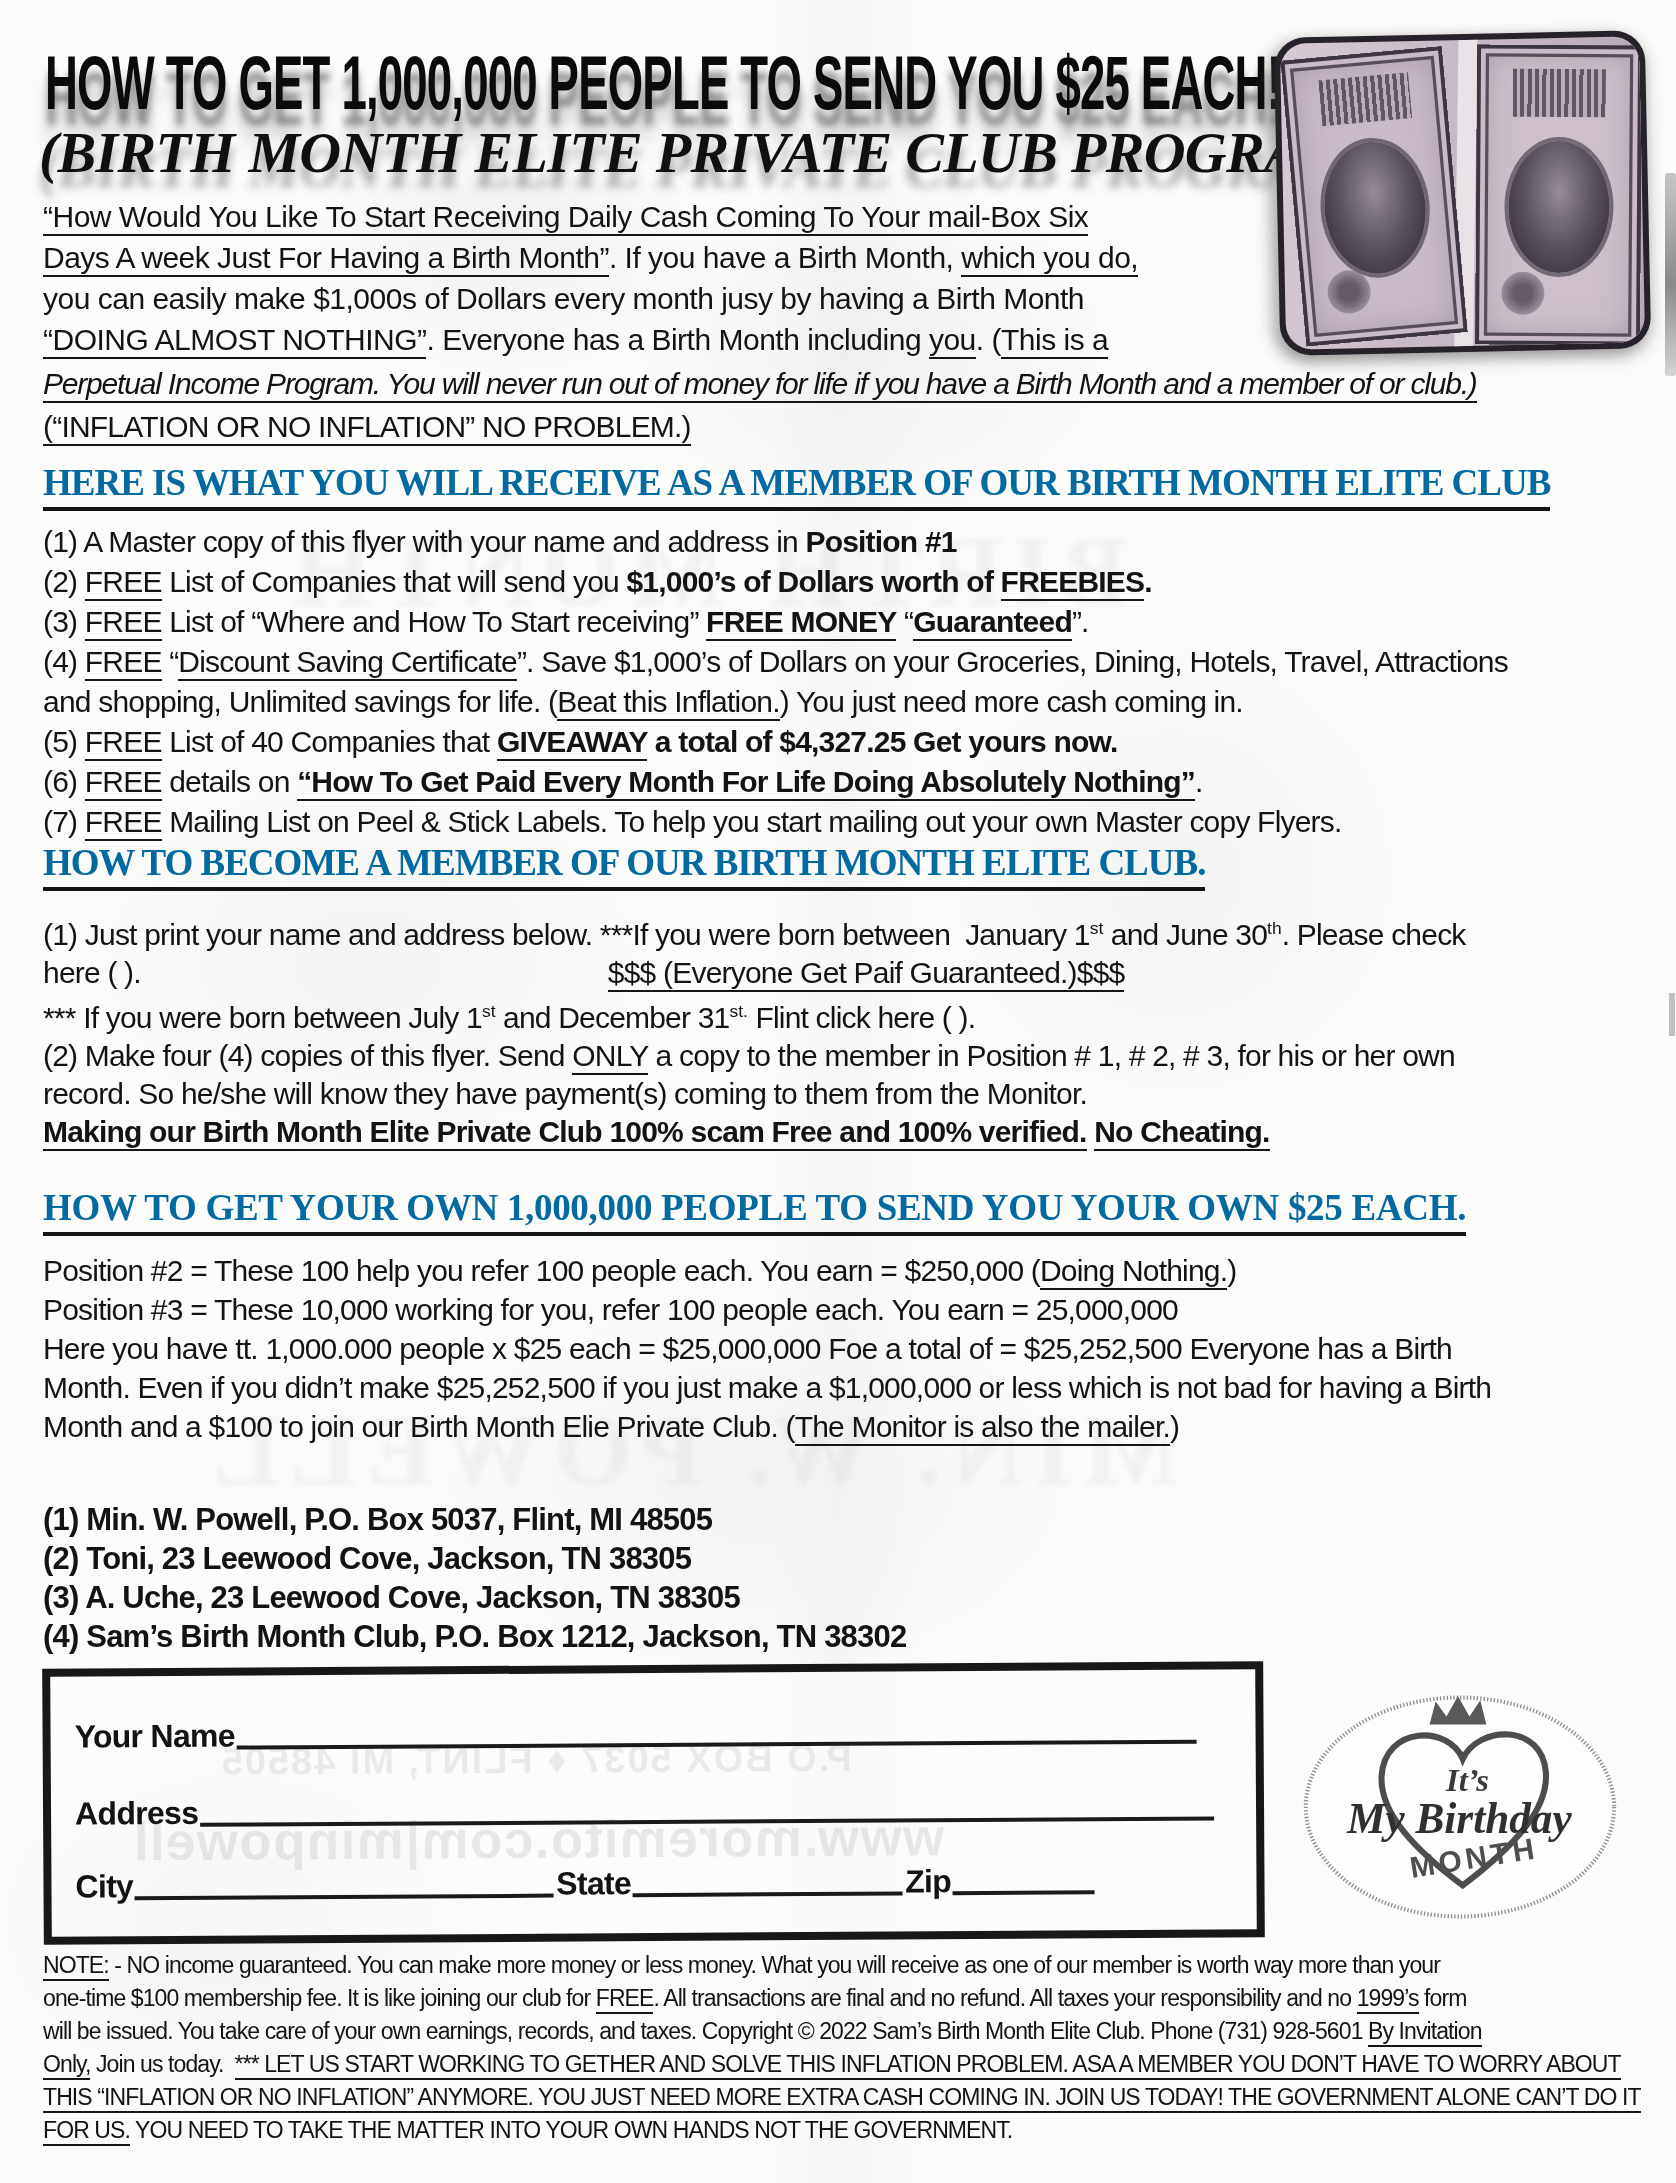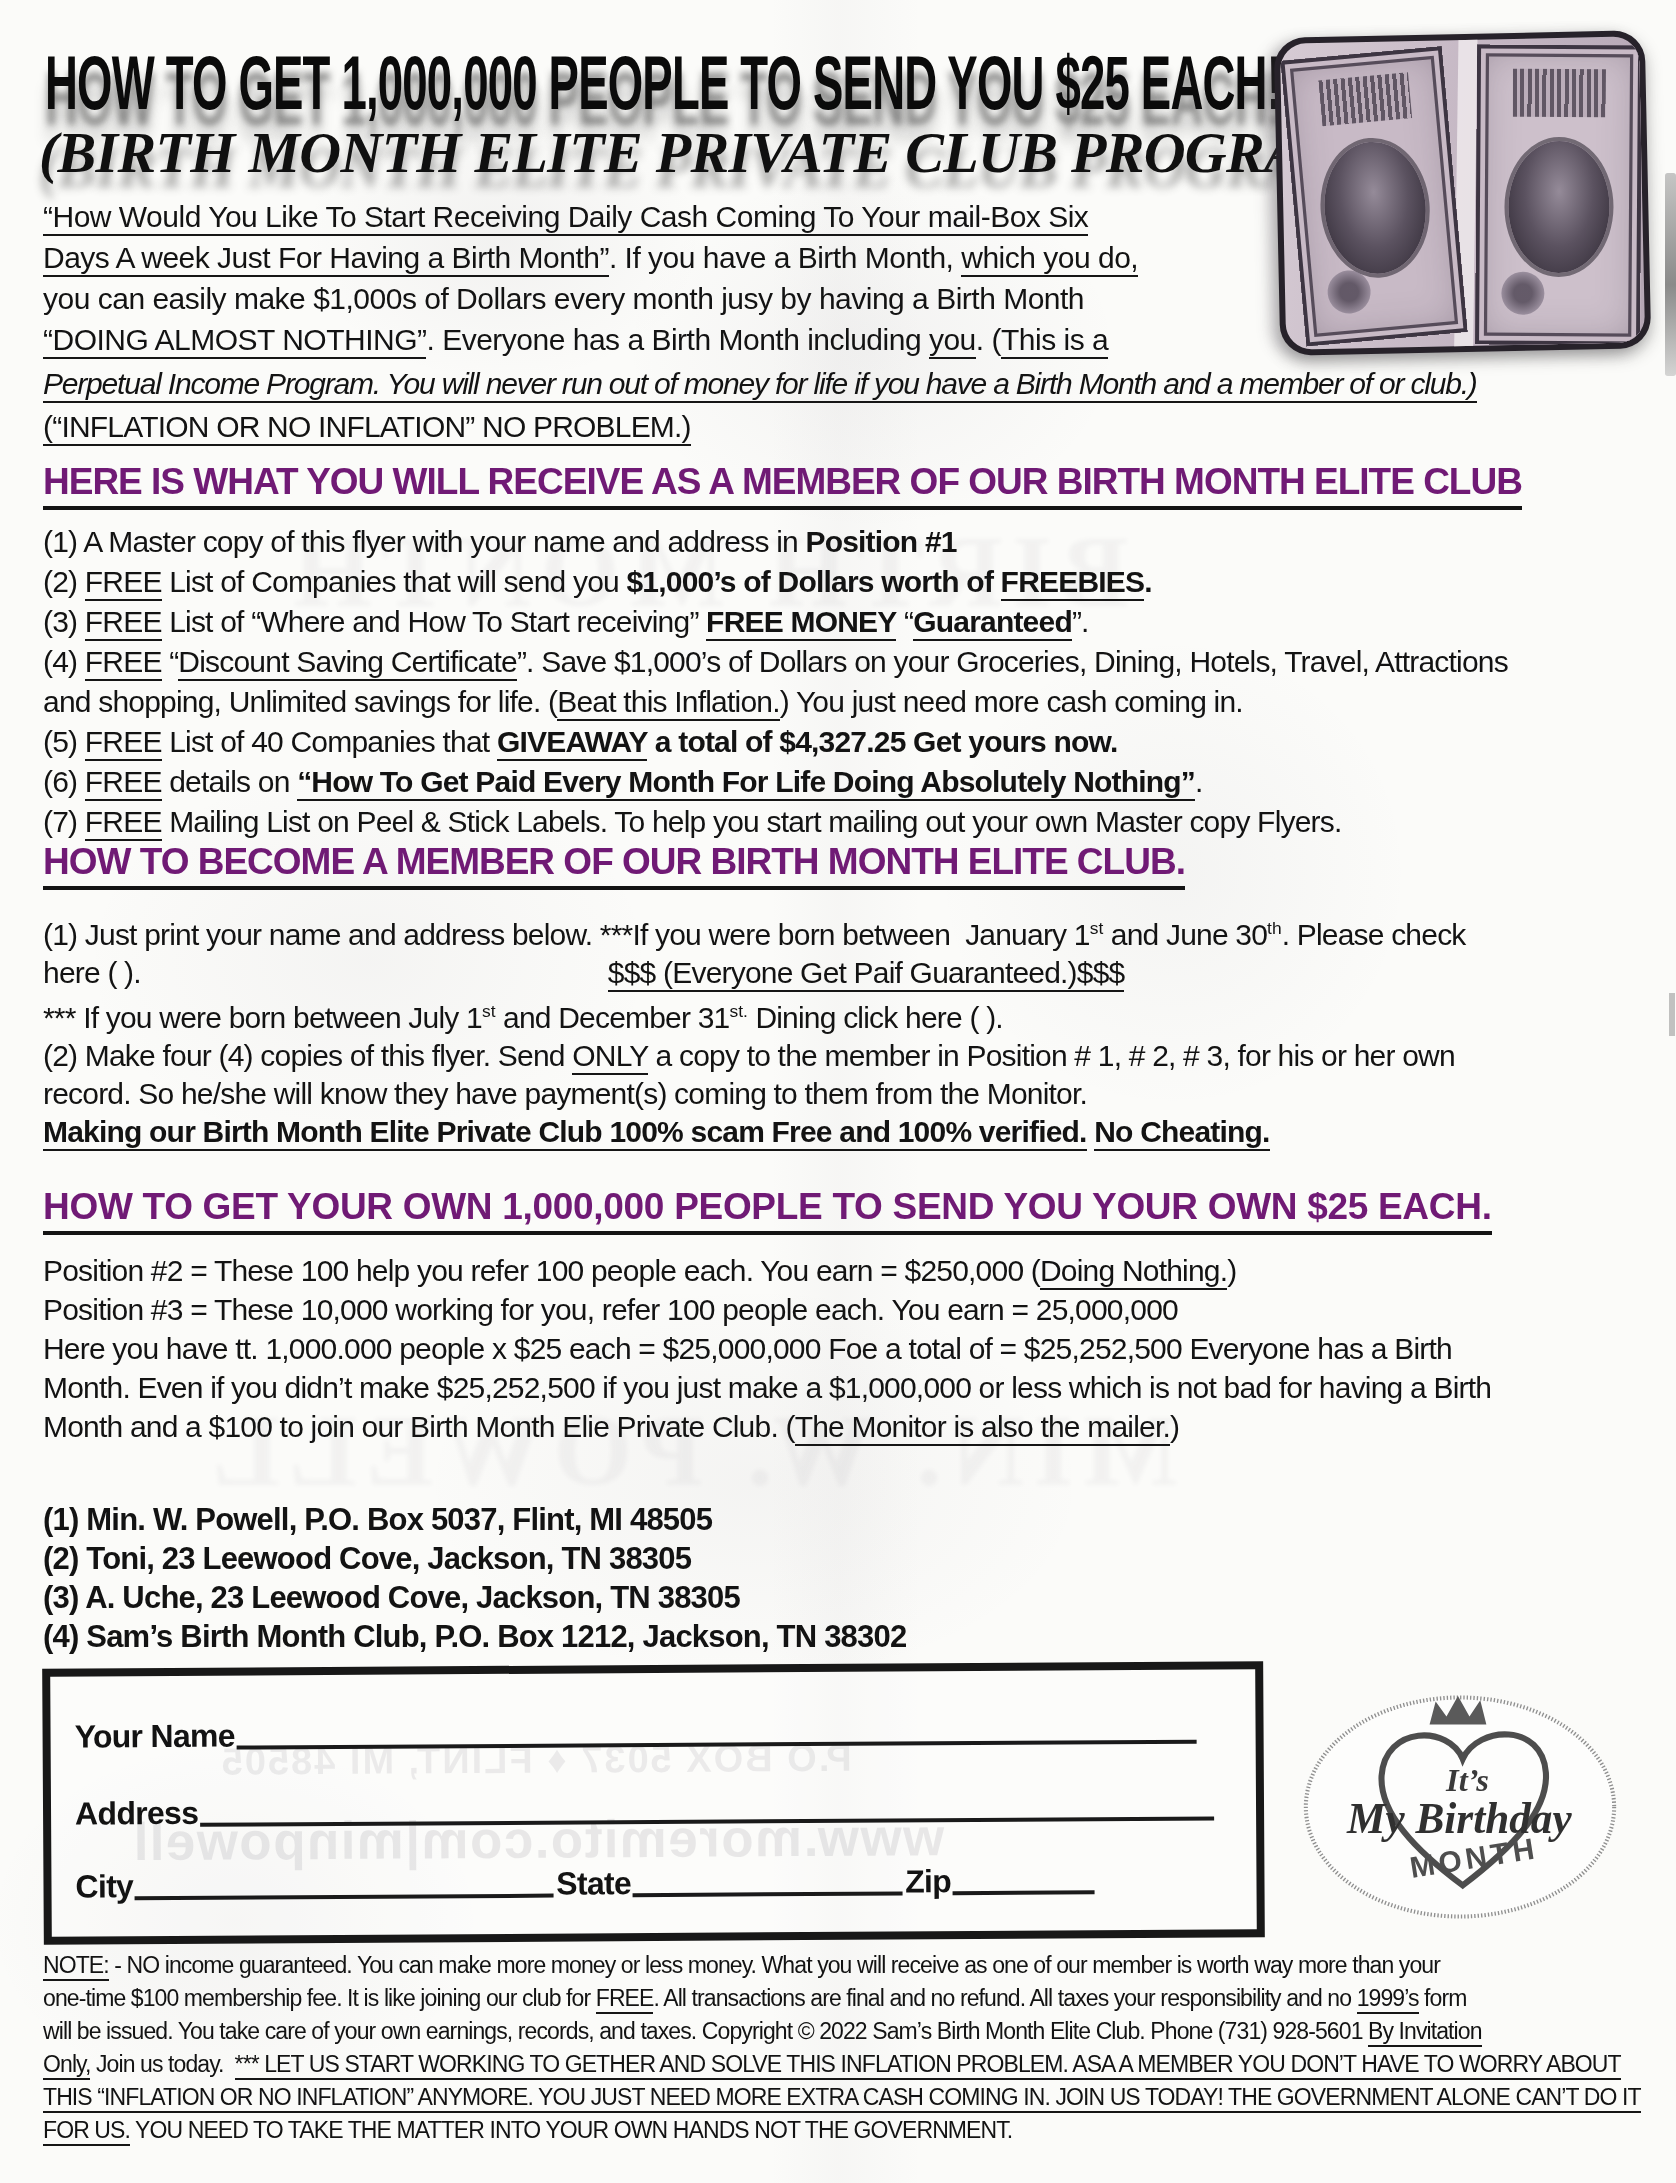--- a/index.html
+++ b/index.html
@@ -66,21 +66,21 @@
   .u{border-bottom:2.7px solid #161616; padding-bottom:1.4px;}
   .b{font-weight:bold;}
   .tight{letter-spacing:-1.2px;font-style:italic;}
   .sup{font-size:58%; vertical-align:super; letter-spacing:0;}
   .ml{margin-left:467px;}
   .ml40{margin-left:31px;}
   .intro{top:196px; width:1217px; font-size:30px; letter-spacing:-0.5px;}
   .intro .line{line-height:41px;}
   .perp{top:362px;}
   .perp .line{line-height:43px;}
-  .heading{position:absolute; left:43px; font-size:37px; font-weight:bold; letter-spacing:-1px; white-space:nowrap; color:#701a75;}
+  .heading{position:absolute; left:43px; font-size:37px; font-weight:bold; letter-spacing:-1px; white-space:nowrap; color:#0369a1;font-family:Liberation Serif, serif;}
   .heading span{display:inline-block; border-bottom:4.7px solid #141414; padding-bottom:2.7px;}
   .h2{top:461px;}
   .h3{top:841px;}
   .h4{top:1186px; letter-spacing:-0.3px;}
   .receive{top:522px;}
   .receive .line{line-height:40px;}
   .become{top:909px;}
   .become .line{line-height:38px;}
   .own{top:1251px;}
   .own .line{line-height:39px;}
@@ -160,21 +160,21 @@
       <div class="line"><span>and shopping, Unlimited savings for life. (</span><span class="u">Beat this Inflation.</span><span>) You just need more cash coming in.</span></div>
       <div class="line"><span>(5) </span><span class="u">FREE</span><span> List of 40 Companies that </span><span class="b u">GIVEAWAY</span><span class="b"> a total of $4,327.25 Get yours now.</span></div>
       <div class="line"><span>(6) </span><span class="u">FREE</span><span> details on </span><span class="b u">“How To Get Paid Every Month For Life Doing Absolutely Nothing”</span><span>.</span></div>
       <div class="line"><span>(7) </span><span class="u">FREE</span><span> Mailing List on Peel &amp; Stick Labels. To help you start mailing out your own Master copy Flyers.</span></div>
     </div>
 
   <div class="heading h3"><span>HOW TO BECOME A MEMBER OF OUR BIRTH MONTH ELITE CLUB.</span></div>
   <div class="block become">
       <div class="line"><span>(1) Just print your name and address below. ***If you were born between  January 1</span><span class="sup">st</span><span> and June 30</span><span class="sup">th</span><span>. Please check</span></div>
       <div class="line"><span>here ( ).</span><span class="u ml">$$$ (Everyone Get Paif Guaranteed.)$$$</span></div>
-      <div class="line"><span>*** If you were born between July 1</span><span class="sup">st</span><span> and December 31</span><span class="sup">st.</span><span> Dining click here ( ).</span></div>
+      <div class="line"><span>*** If you were born between July 1</span><span class="sup">st</span><span> and December 31</span><span class="sup">st.</span><span> Flint click here ( ).</span></div>
       <div class="line"><span>(2) Make four (4) copies of this flyer. Send </span><span class="u">ONLY</span><span> a copy to the member in Position # 1, # 2, # 3, for his or her own</span></div>
       <div class="line"><span>record. So he/she will know they have payment(s) coming to them from the Monitor.</span></div>
       <div class="line"><span class="b u">Making our Birth Month Elite Private Club 100% scam Free and 100% verified.</span><span class="b"> </span><span class="b u">No Cheating.</span></div>
     </div>
 
   <div class="heading h4"><span>HOW TO GET YOUR OWN 1,000,000 PEOPLE TO SEND YOU YOUR OWN $25 EACH.</span></div>
   <div class="block own">
       <div class="line"><span>Position #2 = These 100 help you refer 100 people each. You earn = $250,000 (</span><span class="u">Doing Nothing.</span><span>)</span></div>
       <div class="line"><span>Position #3 = These 10,000 working for you, refer 100 people each. You earn = 25,000,000</span></div>
       <div class="line"><span>Here you have tt. 1,000.000 people x $25 each = $25,000,000 Foe a total of = $25,252,500 Everyone has a Birth</span></div>

